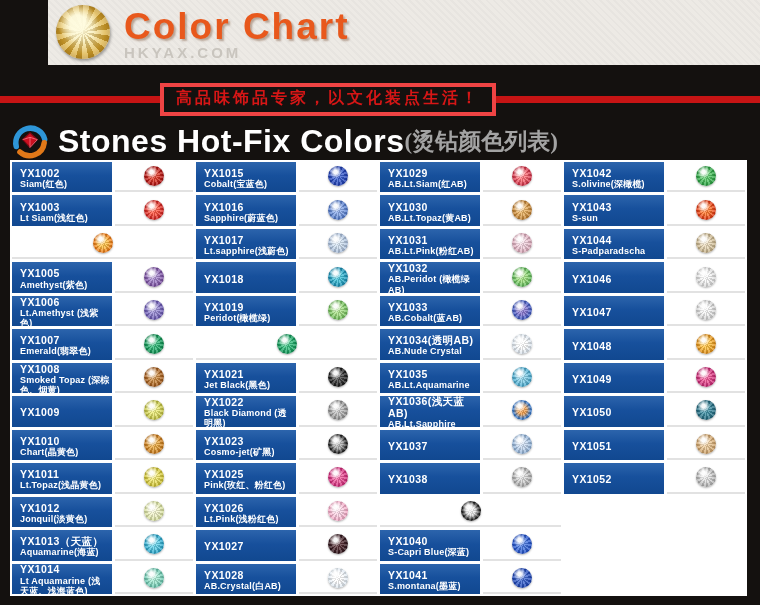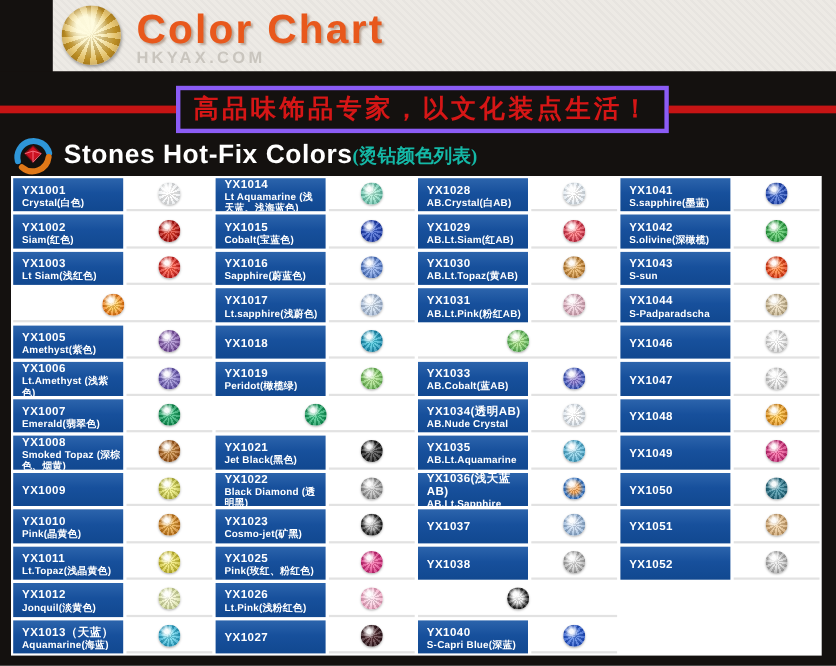--- a/index.html
+++ b/index.html
@@ -32,27 +32,27 @@
   .site-name{
     margin-top:-4px;font-size:15px;font-weight:bold;letter-spacing:3px;color:#c9c5be;
   }
   
   .black-band{position:absolute;left:0;top:65px;width:760px;height:95px;background:#14110f;}
   .banner-row{display:flex;align-items:center;margin-top:17px;height:34px;}
   .banner-rule{height:7px;background:#c61414;}
   .banner-rule.left{flex:0 0 160px;}
   .banner-rule.right{flex:1;}
   .banner-box{
-    border:4px solid #8b5cf6;padding:1px 12px 3px;white-space:nowrap;
-    font-size:23px;font-weight:bold;letter-spacing:3px;color:#d61616;
+    border:4px solid #ef4444;padding:1px 12px 3px;white-space:nowrap;
+    font-size:16px;font-weight:bold;letter-spacing:3px;color:#d61616;
   }
   .title-row{display:flex;align-items:center;margin-top:3px;padding-left:8px;}
   .swoosh-icon{flex:0 0 auto;margin-right:6px;}
-  .sec-en{font-size:24px;font-weight:bold;color:#ffffff;letter-spacing:.5px;}
-  .sec-zh{font-size:17px;font-weight:bold;color:#14b8a6;font-family:"Liberation Serif","DejaVu Serif",serif;}
+  .sec-en{font-size:32px;font-weight:bold;color:#ffffff;letter-spacing:.5px;}
+  .sec-zh{font-size:23px;font-weight:bold;color:#a3a3a3;font-family:"Liberation Serif","DejaVu Serif",serif;}
   
   .table-wrap{
     position:absolute;left:10px;top:160px;width:737px;height:436px;
     background:#ffffff;padding:2px;box-sizing:border-box;
   }
   .grid{
     width:100%;height:100%;
     display:grid;grid-template-columns:repeat(4,1fr);grid-template-rows:repeat(13,1fr);
     grid-auto-flow:column;gap:3px 3px;
   }
@@ -106,29 +106,20 @@
       </svg>
       <span class="sec-en">Stones Hot-Fix Colors</span>
         <span class="sec-zh">(烫钻颜色列表)</span>
     </div>
   </div>
 
   <div class="table-wrap">
     <div class="grid">
         <div class="cell">
           <div class="label">
-            <div class="code">YX1001</div>
-            <div class="name">Crystal(白色)</div>
-          </div>
-          <div class="swatch">
-            <span class="gem" style="--c0: #eef0f2; --c1: #ffffff; --c2: #b2b8bc;"></span>
-          </div>
-        </div>
-        <div class="cell">
-          <div class="label">
             <div class="code">YX1002</div>
             <div class="name">Siam(红色)</div>
           </div>
           <div class="swatch">
             <span class="gem" style="--c0: #b01210; --c1: #e23c2c; --c2: #6e0a08;"></span>
           </div>
         </div>
         <div class="cell">
           <div class="label">
             <div class="code">YX1003</div>
@@ -183,21 +174,21 @@
           <div class="label">
             <div class="code">YX1009</div>
           </div>
           <div class="swatch">
             <span class="gem" style="--c0: #c2c242; --c1: #ecec78; --c2: #8a8a1a;"></span>
           </div>
         </div>
         <div class="cell">
           <div class="label">
             <div class="code">YX1010</div>
-            <div class="name">Pink(晶黄色)</div>
+            <div class="name">Chart(晶黄色)</div>
           </div>
           <div class="swatch">
             <span class="gem" style="--c0: #c87a1a; --c1: #eaaa44; --c2: #8e4e08;"></span>
           </div>
         </div>
         <div class="cell">
           <div class="label">
             <div class="code">YX1011</div>
             <div class="name">Lt.Topaz(浅晶黄色)</div>
           </div>
@@ -364,20 +355,24 @@
         <div class="cell">
           <div class="label">
             <div class="code">YX1031</div>
             <div class="name">AB.Lt.Pink(粉红AB)</div>
           </div>
           <div class="swatch">
             <span class="gem" style="--c0: #daaaba; --c1: #f2d2de; --c2: #aa728a;"></span>
           </div>
         </div>
         <div class="cell">
+          <div class="label">
+            <div class="code">YX1032</div>
+            <div class="name">AB.Peridot (橄榄绿AB)</div>
+          </div>
           <div class="swatch">
             <span class="gem" style="--c0: #62ba5a; --c1: #a2e282; --c2: #327a32;"></span>
           </div>
         </div>
         <div class="cell">
           <div class="label">
             <div class="code">YX1033</div>
             <div class="name">AB.Cobalt(蓝AB)</div>
           </div>
           <div class="swatch">
@@ -437,21 +432,21 @@
             <div class="code">YX1040</div>
             <div class="name">S-Capri Blue(深蓝)</div>
           </div>
           <div class="swatch">
             <span class="gem" style="--c0: #2252ca; --c1: #4a7ae2; --c2: #12328a;"></span>
           </div>
         </div>
         <div class="cell">
           <div class="label">
             <div class="code">YX1041</div>
-            <div class="name">S.sapphire(墨蓝)</div>
+            <div class="name">S.montana(墨蓝)</div>
           </div>
           <div class="swatch">
             <span class="gem" style="--c0: #1e46b6; --c1: #426ad2; --c2: #122a7a;"></span>
           </div>
         </div>
         <div class="cell">
           <div class="label">
             <div class="code">YX1042</div>
             <div class="name">S.olivine(深橄榄)</div>
           </div>

